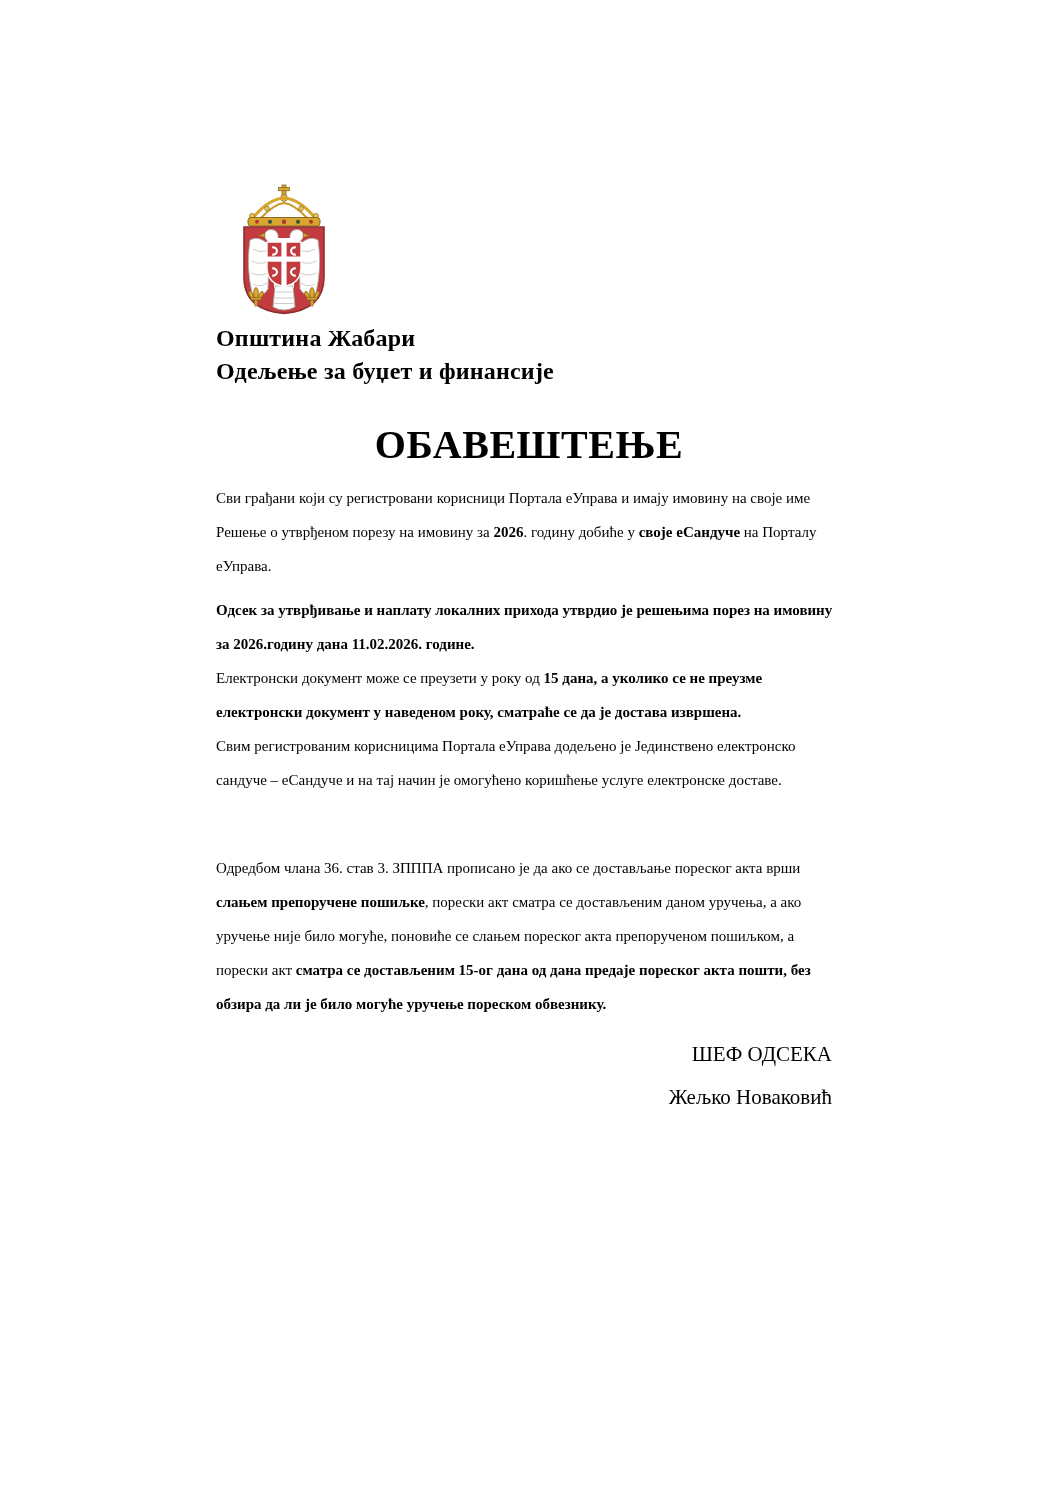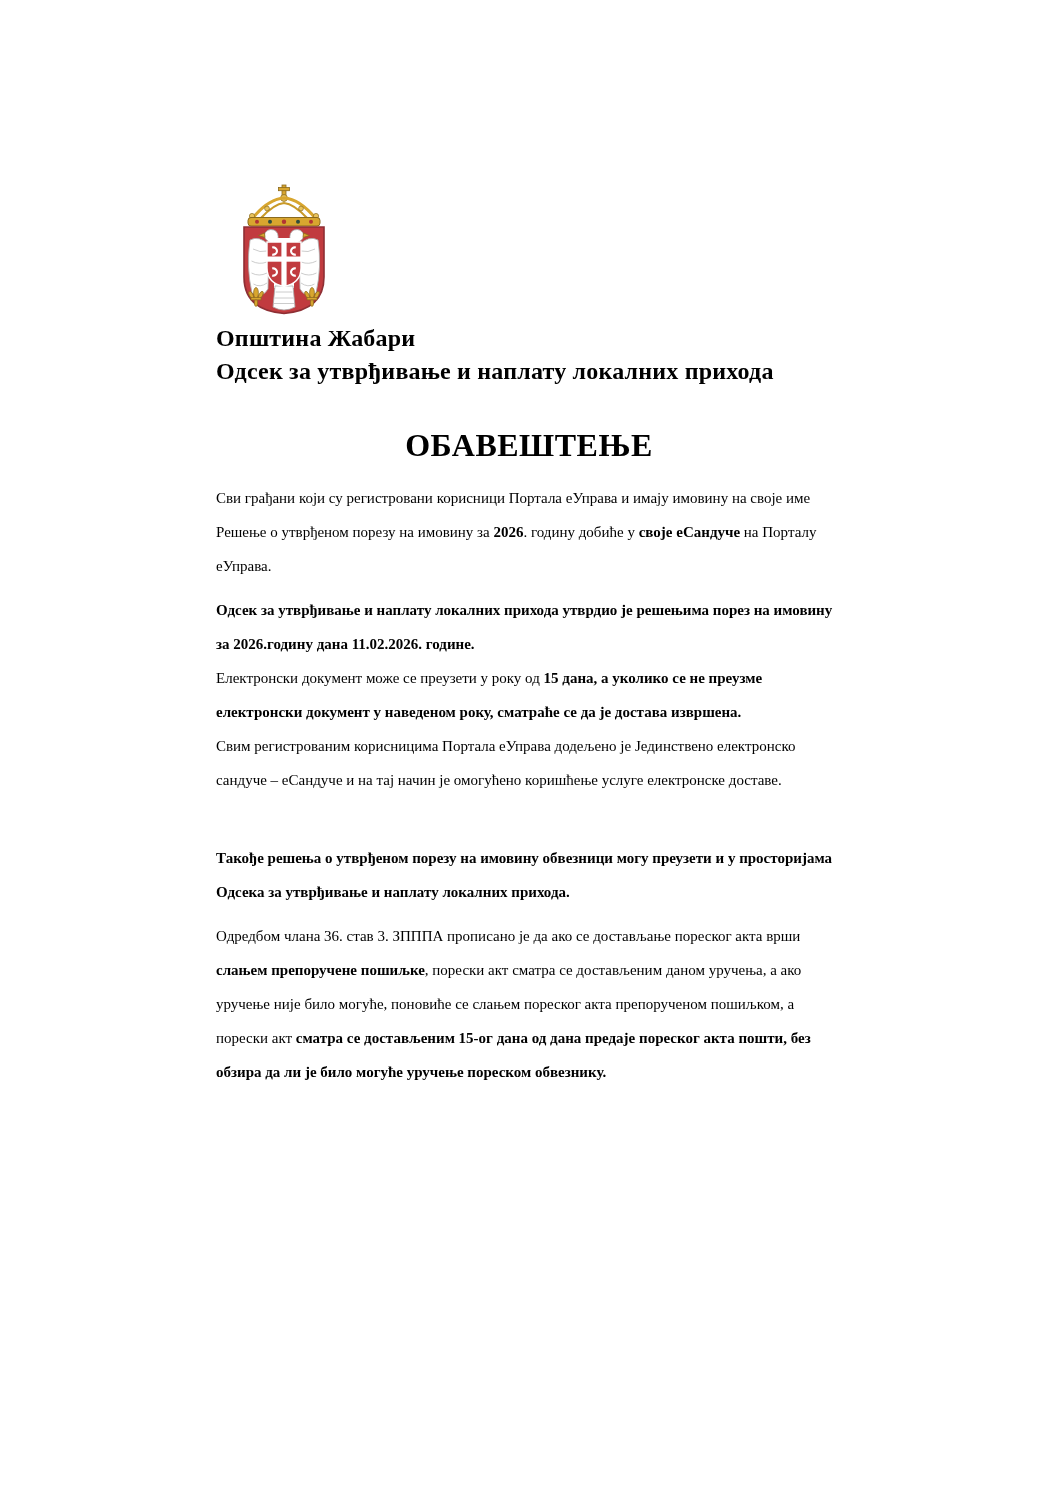--- a/index.html
+++ b/index.html
@@ -24,21 +24,21 @@
   .org-header {
     margin-top: 7px;
     font-weight: bold;
     font-size: 24px;
     line-height: 32.5px;
     letter-spacing: 0.2px;
   }
   .doc-title {
     margin: 38px 0 0 0;
     text-align: center;
-    font-size: 32px;
+    font-size: 40px;
     line-height: 40px;
     font-weight: bold;
     letter-spacing: 0.5px;
   }
   .para {
     margin: 10px 0 0 0;
     font-size: 15px;
     line-height: 34px;
     text-align: left;
   }
@@ -122,27 +122,31 @@
         <path d="M34.2 64.6 A3.6 3.6 0 1 1 34.2 71.4" fill="none" stroke="#FFFFFF" stroke-width="2.1"></path>
         <path d="M57.8 64.6 A3.6 3.6 0 1 0 57.8 71.4" fill="none" stroke="#FFFFFF" stroke-width="2.1"></path>
         <path d="M34.2 85.6 A3.6 3.6 0 1 1 34.2 92.4" fill="none" stroke="#FFFFFF" stroke-width="2.1"></path>
         <path d="M57.8 85.6 A3.6 3.6 0 1 0 57.8 92.4" fill="none" stroke="#FFFFFF" stroke-width="2.1"></path>
       </g>
     </svg>
   </div>
 
   <div class="org-header">
     <div>Општина Жабари</div>
-    <div>Одсек за утврђивање и наплату локалних прихода</div>
+    <div>Одељење за буџет и финансије</div>
   </div>
 
   <div class="doc-title">ОБАВЕШТЕЊЕ</div>
 
   <p class="para first"><span>Сви грађани који су регистровани корисници Портала еУправа и имају имовину на своје име Решење о утврђеном порезу на имовину за </span><span class="b">2026</span><span>. годину добиће у </span><span class="b">своје еСандуче</span><span> на Порталу еУправа.</span></p>
 
   <p class="para"><span class="b">Одсек за утврђивање и наплату локалних прихода утврдио је решењима порез на имовину за 2026.годину дана 11.02.2026. године.</span><br><span>Електронски документ може се преузети у року од </span><span class="b">15 дана, а уколико се не преузме електронски документ у наведеном року, сматраће се да је достава извршена.</span><br><span>Свим регистрованим корисницима Портала еУправа додељено је Јединствено електронско сандуче – еСандуче и на тај начин је омогућено коришћење услуге електронске доставе.</span></p>
 
-  <p class="para"><br><span class="b">Такође решења о утврђеном порезу на имовину обвезници могу преузети и у просторијама Одсека за утврђивање и наплату локалних прихода.</span></p>
+  <p class="para"><br></p>
 
   <p class="para"><span>Одредбом члана 36. став 3. ЗПППА прописано је да ако се достављање пореског акта врши </span><span class="b">слањем препоручене пошиљке</span><span>, порески акт сматра се достављеним даном уручења, а ако уручење није било могуће, поновиће се слањем пореског акта препорученом пошиљком, а порески акт </span><span class="b">сматра се достављеним 15-ог дана од дана предаје пореског акта пошти, без обзира да ли је било могуће уручење пореском обвезнику.</span></p>
 
+  <div class="signature">
+    <div class="sig-role">ШЕФ ОДСЕКА</div>
+    <div class="sig-name">Жељко Новаковић</div>
+  </div>
 
 </div>
 
 </body></html>

